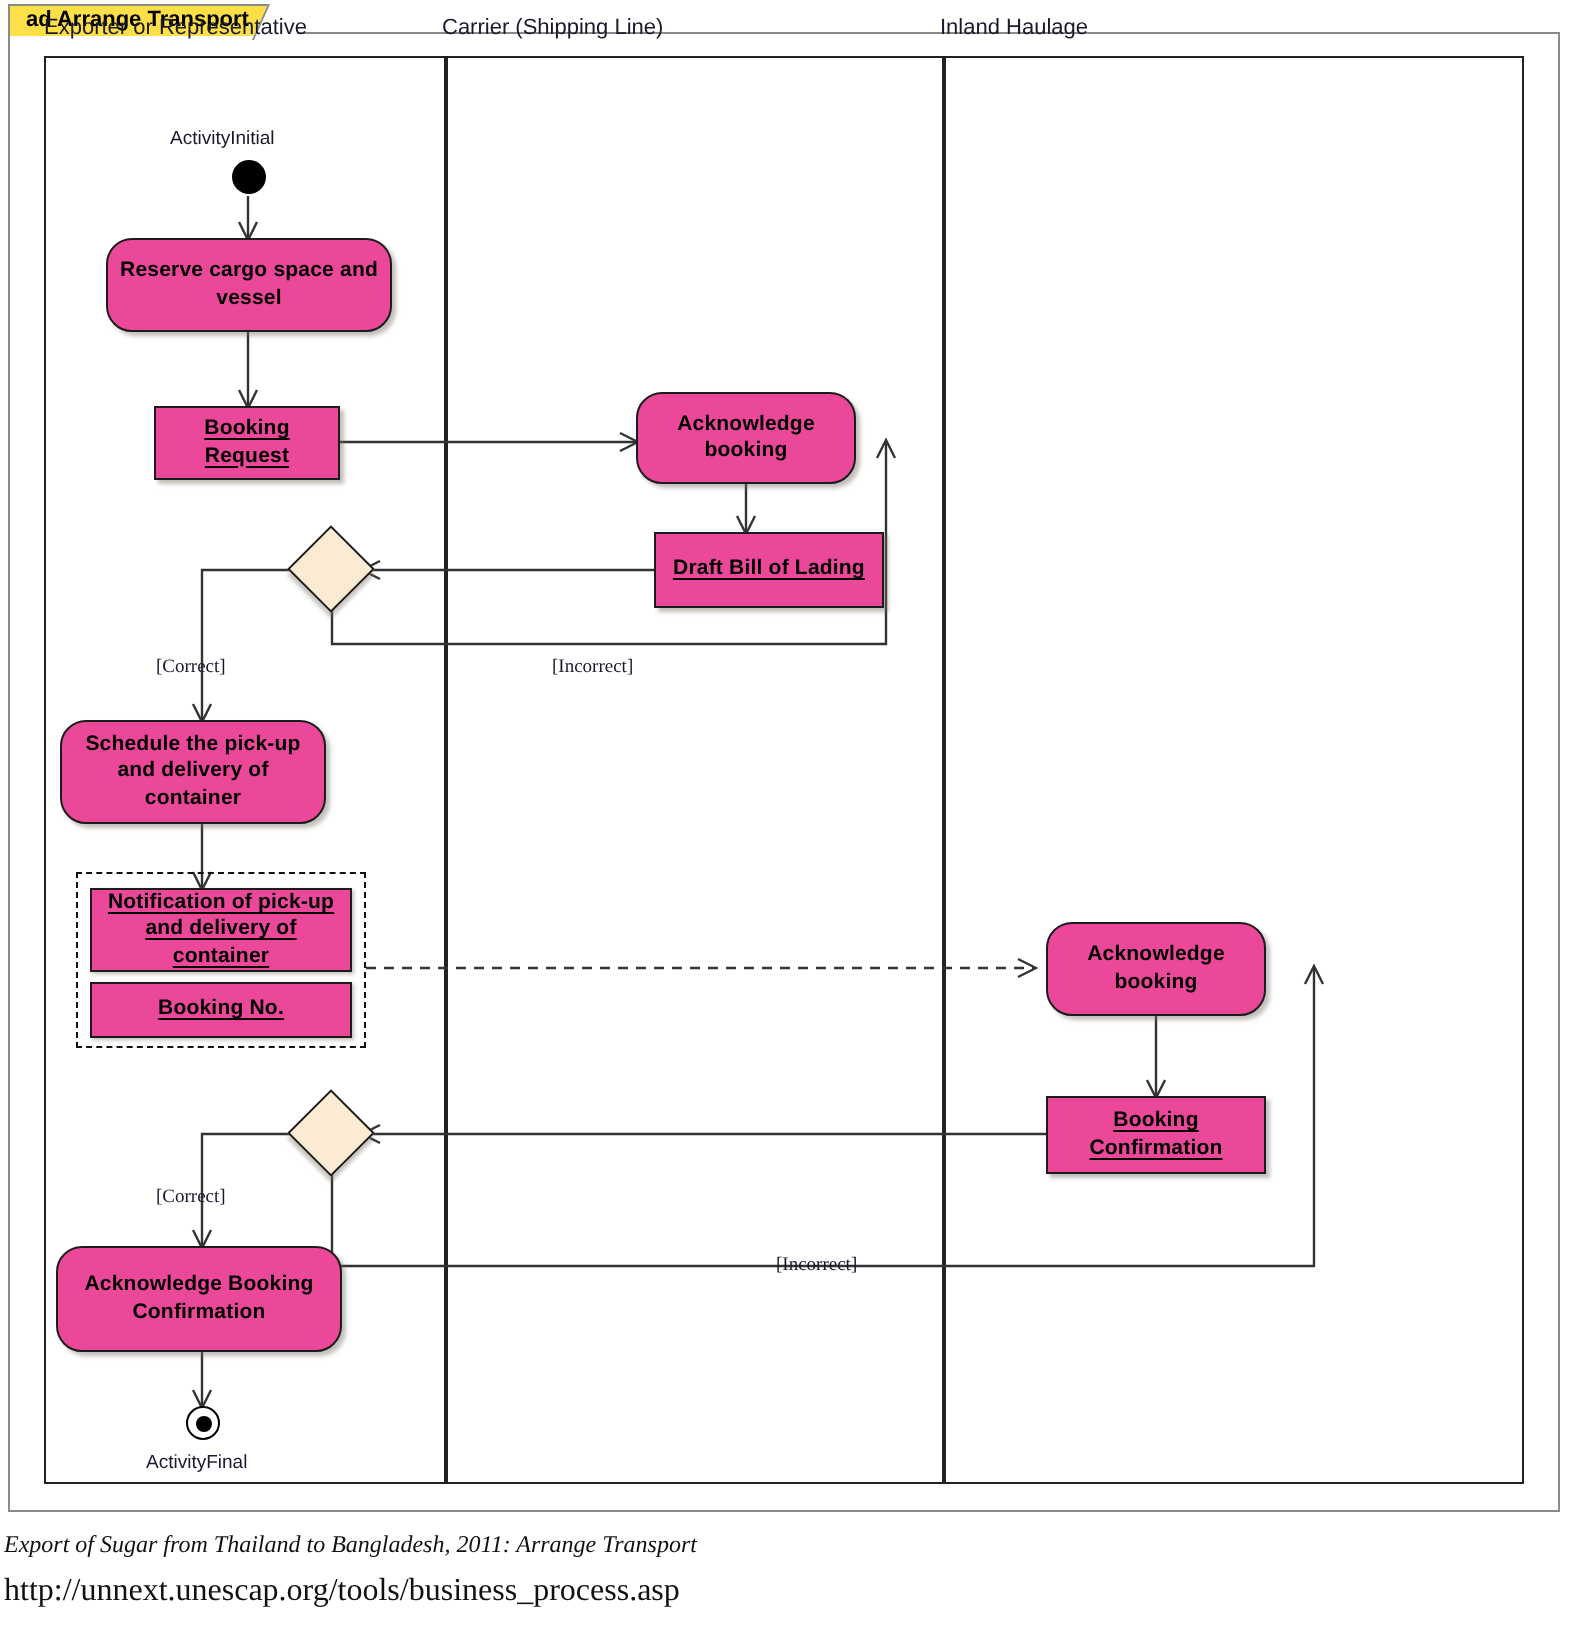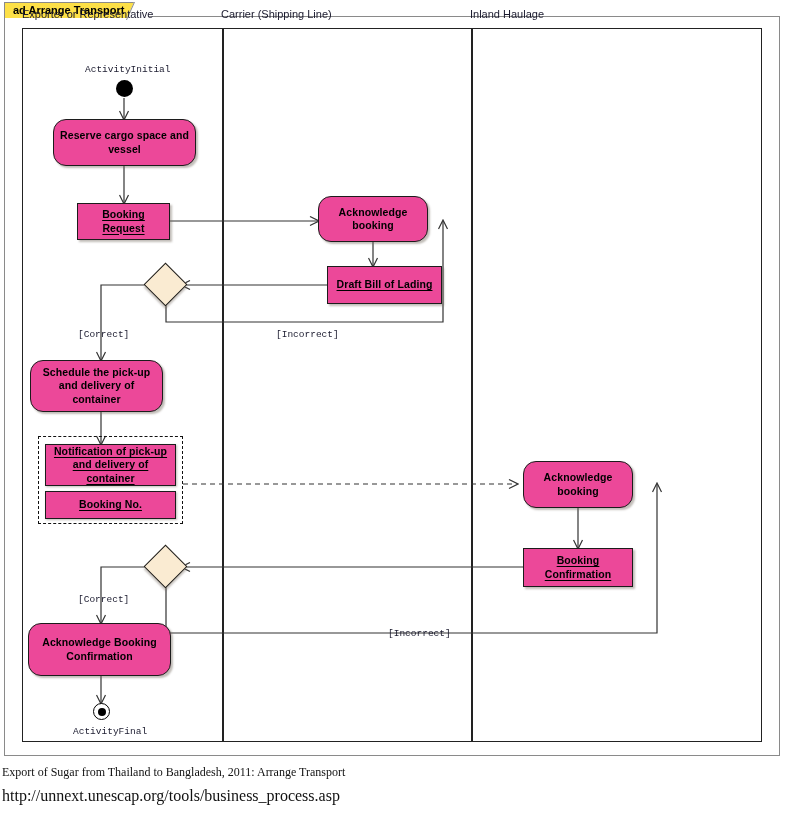--- a/index.html
+++ b/index.html
@@ -139,61 +139,61 @@
     width: 8px; height: 8px;
     margin: -4px 0 0 -4px;
     border-radius: 50%;
     background: #000000;
   }
   .pin-label {
     position: absolute;
     font-size: 9.5px;
     color: #1a1a2e;
     white-space: nowrap;
-    font-family: Liberation Mono, monospace;
+    font-family: Liberation Sans, sans-serif;
   }
 
   
   .diamond {
     position: absolute;
     width: 31px; height: 31px;
     background: #faebd2;
     border: 1.3px solid #1c1c1c;
     box-sizing: border-box;
     transform: rotate(45deg);
     box-shadow: 2px 2px 2px rgba(120,110,100,0.4);
   }
 
   
   .guard {
     position: absolute;
     font-size: 9.5px;
     color: #1a1a2e;
     white-space: nowrap;
-    font-family: Liberation Mono, monospace;
+    font-family: Liberation Serif, serif;
   }
 
   
   #edges {
     position: absolute;
     left: 0; top: 0;
     width: 785px; height: 825px;
     pointer-events: none;
   }
 
   
   .caption {
     position: absolute;
     left: 2px;
     font-family: "Liberation Serif", serif;
     font-size: 12px;
     color: #111111;
     white-space: nowrap;
   }
-  .caption.line1 { top: 765px; }
+  .caption.line1 { top: 765px; font-style: italic; }
   .caption.line2 { top: 787px; font-size: 16px; }
 </style>
 </head>
 <body>
 
 <div id="canvas">
 
   <div class="frame-outer"></div>
   <div class="frame-tab">
     <span>ad Arrange Transport</span>

